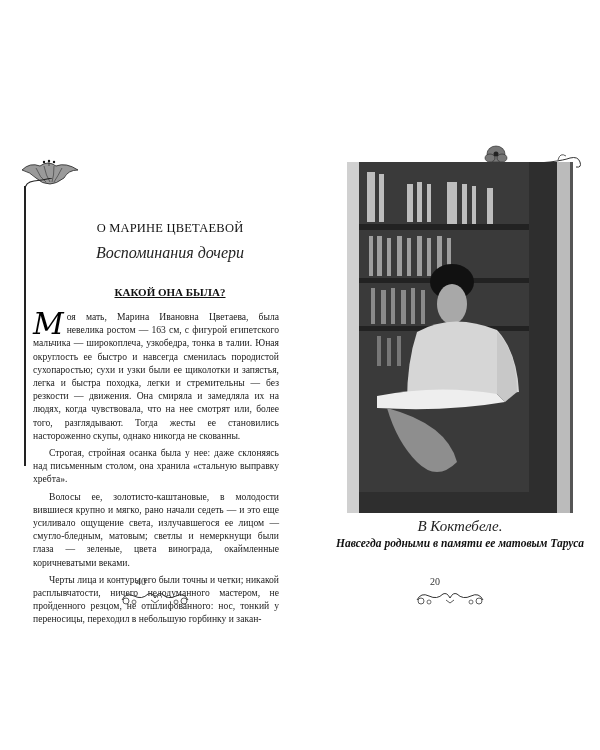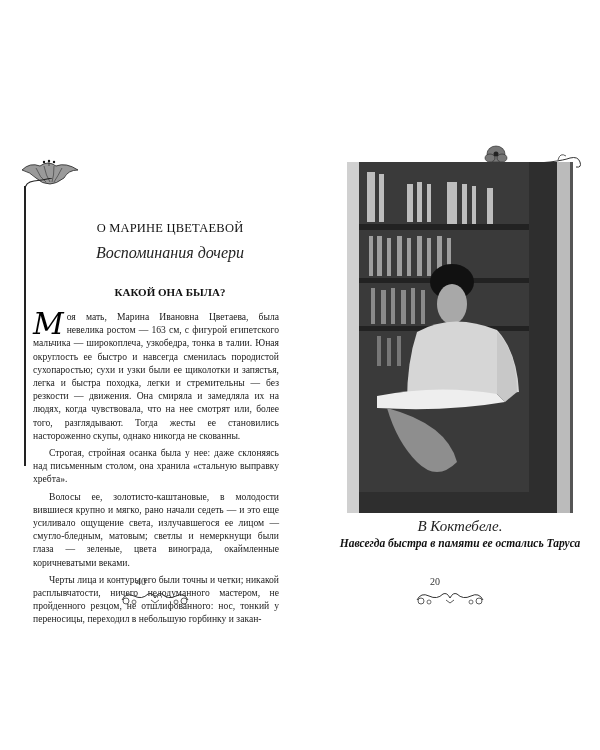--- a/index.html
+++ b/index.html
@@ -9,21 +9,21 @@
   .page-left { left: 0; width: 300px; }
   .page-right { left: 300px; width: 300px; }
 
   
   .flower { position: absolute; left: 16px; top: 158px; width: 70px; height: 30px; }
   .stem { position: absolute; left: 24px; top: 186px; width: 1.5px; height: 280px; background: #222; }
   .stem-curve { position: absolute; left: 24px; top: 178px; width: 30px; height: 12px; }
 
   .chapter-title { position: absolute; left: 60px; width: 220px; top: 221px; text-align: center; font-size: 12.5px; letter-spacing: 0.2px; color: #111; }
   .subtitle { position: absolute; left: 60px; width: 220px; top: 244px; text-align: center; font-size: 16px; font-style: italic; color: #222; }
-  .section-title { position: absolute; left: 60px; width: 220px; top: 286px; text-align: center; font-size: 11px; font-weight: bold; color: #111; }
+  .section-title { position: absolute; left: 60px; width: 220px; top: 286px; text-align: center; font-size: 11px; font-weight: bold; color: #111; text-decoration: underline; }
 
   .body-text { position: absolute; left: 33px; width: 246px; top: 310px; font-size: 9.6px; line-height: 13.2px; text-align: justify; color: #1a1a1a; hyphens: auto; }
   .body-text p { margin: 0 0 4px 0; text-indent: 16px; }
   .body-text p.first { text-indent: 0; }
   .dropcap { float: left; font-family: "DejaVu Serif", serif; font-style: italic; font-size: 30px; line-height: 24px; margin: 2px 3px 0 0; color: #000; }
 
   .page-num { position: absolute; top: 576px; width: 40px; font-size: 10px; color: #333; font-family: Liberation Serif, serif; }
   .page-num.left { left: 136px; }
   .page-num.right { left: 130px; }
   .footer-orn { position: absolute; top: 590px; width: 74px; height: 16px; }
@@ -147,21 +147,21 @@
 
         <path d="M40 246 Q100 262 110 300 Q90 320 70 300 Q50 280 40 246 Z" fill="#8e8e8e"></path>
 
         <path d="M150 170 Q170 190 170 230 L158 240 L150 232 Z" fill="#c8c8c8"></path>
       </svg>
     </div>
     <div class="photo-border"></div>
 
     <div class="caption">В Коктебеле.</div>
     <div class="quote">
-      <div>Навсегда быстра в памяти ее остались Таруса</div>
+      <div>Навсегда родными в памяти ее матовым Таруса</div>
     </div>
 
     <div class="page-num right">20</div>
     <svg class="footer-orn right" viewBox="0 0 74 16">
       <path d="M4 10 Q8 2 16 6 Q24 10 30 4 Q34 2 37 8 Q40 2 44 4 Q50 10 58 6 Q66 2 70 10" stroke="#333" stroke-width="1" fill="none"></path>
       <circle cx="8" cy="11" r="3" stroke="#333" stroke-width="0.8" fill="none"></circle>
       <circle cx="66" cy="11" r="3" stroke="#333" stroke-width="0.8" fill="none"></circle>
       <circle cx="16" cy="12" r="2" stroke="#333" stroke-width="0.7" fill="none"></circle>
       <circle cx="58" cy="12" r="2" stroke="#333" stroke-width="0.7" fill="none"></circle>
       <path d="M33 10 L37 13 L41 10" stroke="#333" stroke-width="0.8" fill="none"></path>

